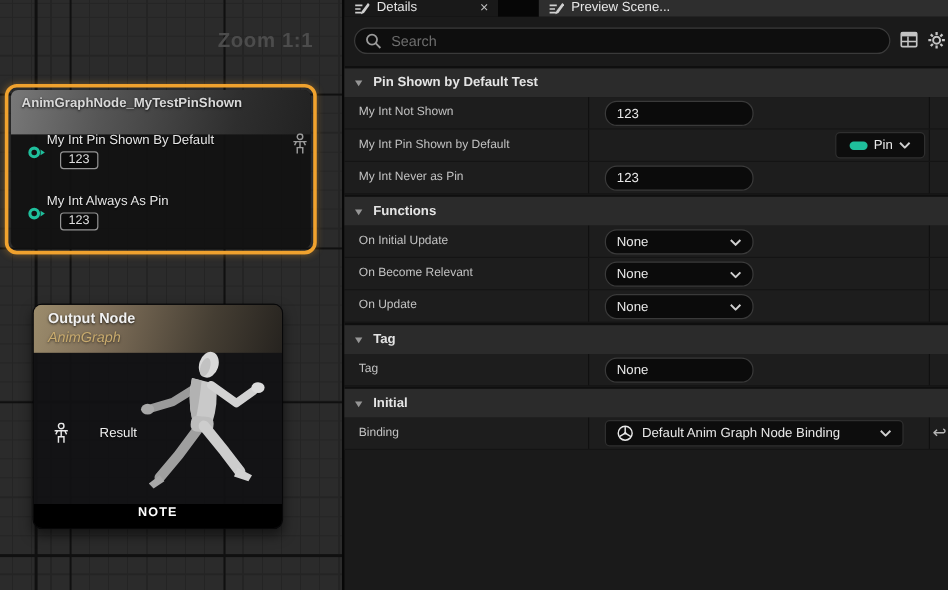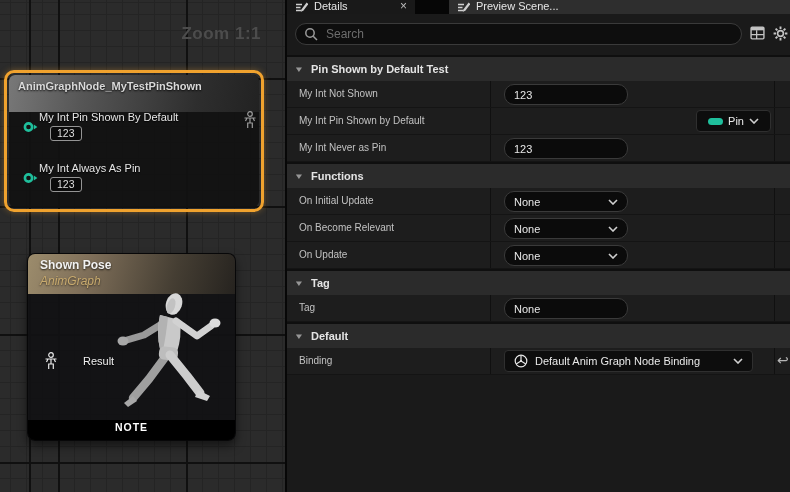--- a/index.html
+++ b/index.html
@@ -108,21 +108,21 @@
           <circle cx="5.5" cy="6" r="3.6" fill="none" stroke="#1fbf9c" stroke-width="2.6"></circle>
           <path d="M10.8 3.6l3.6 2.4-3.6 2.4z" fill="#1fbf9c"></path>
         </svg>
         <div class="pin-label" style="left:30px;top:87px">My Int Always As Pin</div>
         <div class="pin-value" style="left:41px;top:102px">123</div>
       </div>
     </div>
 
     <div class="node2">
       <div class="node2-header"></div>
-      <div class="node2-title">Shown Pose</div>
+      <div class="node2-title">Output Node</div>
       <div class="node2-sub">AnimGraph</div>
 
       <svg class="mannequin" width="125" height="135" viewBox="0 0 125 135">
 
         <path d="M57 30L36 43L19 48" fill="none" stroke="#9a9a9a" stroke-width="7" stroke-linecap="round" stroke-linejoin="round"></path>
         <ellipse cx="15" cy="49" rx="5.5" ry="4.5" fill="#a8a8a8"></ellipse>
 
         <path d="M58 64L41 87L25 106" fill="none" stroke="#9f9f9f" stroke-width="8.5" stroke-linecap="round" stroke-linejoin="round"></path>
         <path d="M25 104l-9 7 4 4 9-6z" fill="#a8a8a8"></path>
 
@@ -256,21 +256,21 @@
           <span class="cat-title">Tag</span>
         </div>
         <div class="prow">
           <span class="plabel">Tag</span>
           <div class="w-input">
             <span>None</span>
           </div>
         </div>
         <div class="cat">
           <span class="tri">▼</span>
-          <span class="cat-title">Default</span>
+          <span class="cat-title">Initial</span>
         </div>
         <div class="prow">
           <span class="plabel">Binding</span>
           <div class="w-bind">
             <svg width="14" height="14" viewBox="0 0 14 14">
               <circle cx="7" cy="7" r="5.8" fill="none" stroke="#e8e8e8" stroke-width="1.2"></circle>
               <path d="M7 7V1.4M7 7l4.8 2.9M7 7L2.2 9.9" stroke="#e8e8e8" stroke-width="1.2" fill="none"></path>
               <circle cx="7" cy="7" r="1.1" fill="#e8e8e8"></circle>
             </svg>
             <span>Default Anim Graph Node Binding</span>

